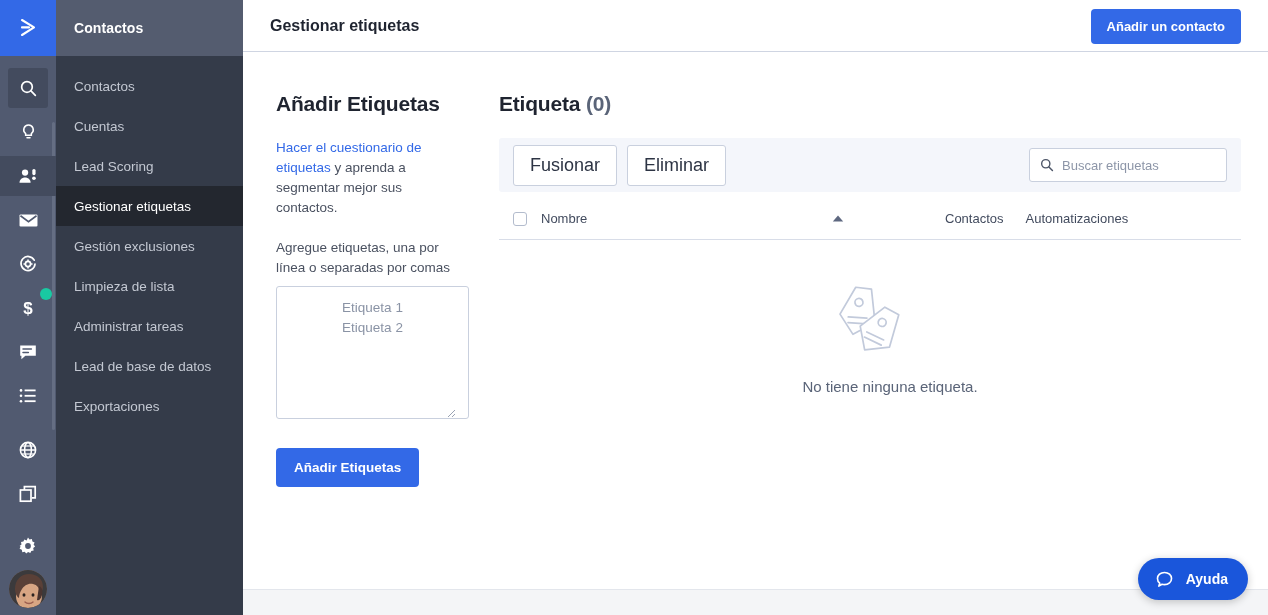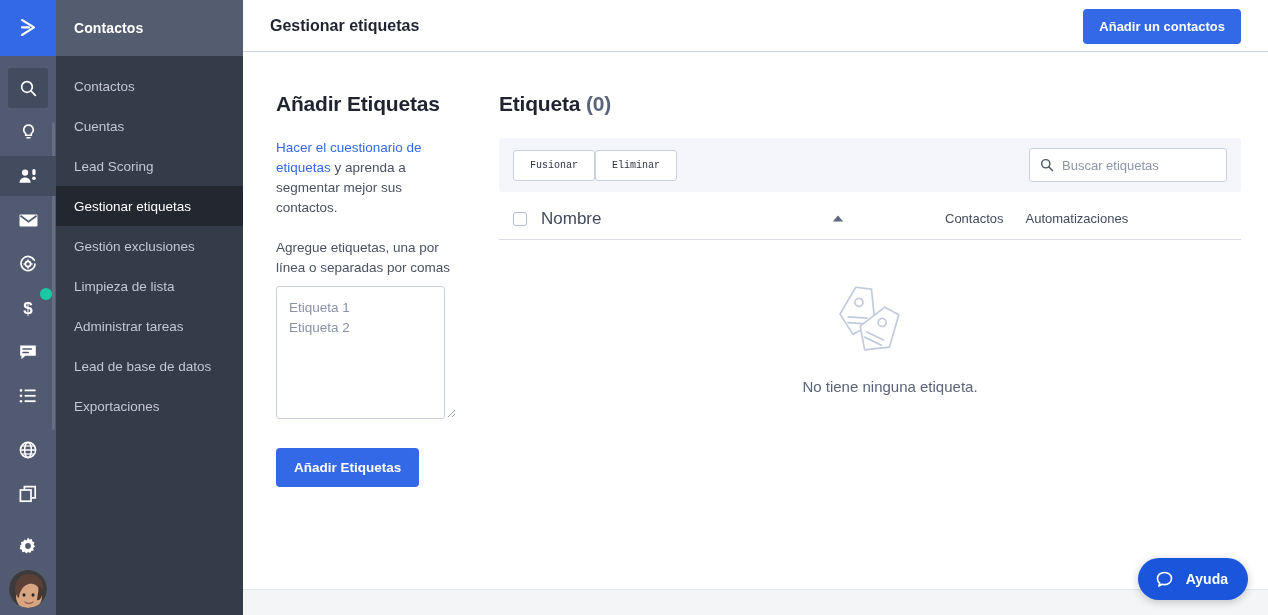--- a/index.html
+++ b/index.html
@@ -113,26 +113,26 @@
     font-size: 13.5px; color: #4a5160; line-height: 20px;
     margin-bottom: 20px;
   }
   .link { color: #3369e7; text-decoration: none; cursor: pointer; }
   .label-area {
     font-size: 13.5px; color: #4a5160; line-height: 20px;
     margin-bottom: 8px;
   }
   .ta-wrap { position: relative; width: 183px; }
   textarea.tags {
-    width: 169px; height: 133px;
+    width: 193px; height: 133px;
     border: 1px solid #c9d0de; border-radius: 3px;
     padding: 11px 12px; resize: none;
     font-family: "Liberation Sans", sans-serif;
     font-size: 13.5px; color: #40485a; line-height: 20px;
-    outline: none; background: #fff;
+    outline: none; background: #fff; text-align: center;
   }
   textarea.tags::placeholder { color: #8a93a5; }
   .resize-grip {
     position: absolute; right: 3px; bottom: 5px;
     width: 10px; height: 10px; pointer-events: none;
   }
   .btn-add {
     margin-top: 25px; background: #3369e7; color: #fff; border: none;
     font-family: "Liberation Sans", sans-serif;
     font-size: 13.5px; font-weight: bold;
@@ -146,23 +146,23 @@
     margin-bottom: 22px; letter-spacing: -.2px;
   }
   .h-tags .count { color: #5a6478; font-weight: bold; }
   .toolbar {
     background: #f4f6fb; border-radius: 3px;
     height: 54px; display: flex; align-items: center;
     padding: 0 14px; position: relative;
   }
   .btn-ghost {
     background: #fff; border: 1px solid #c9d0de; border-radius: 3px;
-    font-family: Liberation Mono, monospace;
-    font-size: 10px; color: #2d3444;
-    padding: 9px 16px; cursor: pointer; margin-right: 0;
+    font-family: Liberation Sans, sans-serif;
+    font-size: 18px; color: #2d3444;
+    padding: 9px 16px; cursor: pointer; margin-right: 10px;
   }
   .search-wrap {
     position: absolute; right: 14px; top: 10px;
     width: 198px; height: 34px;
     background: #fff; border: 1px solid #c9d0de; border-radius: 3px;
     display: flex; align-items: center; padding-left: 10px;
   }
   .search-wrap svg { flex: none; margin-right: 8px; }
   input.search {
     border: none; outline: none; flex: 1;
@@ -176,21 +176,21 @@
     display: flex; align-items: center;
     height: 42px; border-bottom: 1px solid #d8dde8;
     margin-top: 6px; padding: 0 2px;
   }
   .cb {
     width: 14px; height: 14px; border: 1px solid #b3bccd;
     border-radius: 3px; background: #fff; flex: none;
     margin-right: 14px; margin-left: 12px; cursor: pointer;
   }
   .th-name {
-    font-size: 17px; color: #424b5e; width: 290px; flex: none;
+    font-size: 13px; color: #424b5e; width: 290px; flex: none;
   }
   .sort-tri { width: 14px; flex: none; margin-right: 100px; }
   .th-c { font-size: 13px; color: #424b5e; flex: none; }
   .th-contactos { margin-right: 22px; }
 
   .empty {
     display: flex; flex-direction: column; align-items: center;
     justify-content: center; padding-top: 44px;
   }
   .empty-text {
@@ -364,21 +364,21 @@
       <div class="nav-item">Administrar tareas</div>
       <div class="nav-item">Lead de base de datos</div>
       <div class="nav-item">Exportaciones</div>
     </div>
   </div>
 
   <div class="main">
 
     <div class="topbar">
       <span class="topbar-title">Gestionar etiquetas</span>
-      <button class="btn-primary">Añadir un contactos</button>
+      <button class="btn-primary">Añadir un contacto</button>
     </div>
 
     <div class="content">
 
       <div class="col-left">
         <div class="h-add">Añadir Etiquetas</div>
 
         <div class="p-intro">
           <a class="link" href="#">Hacer el cuestionario de etiquetas</a><span> y aprenda a segmentar mejor sus contactos.</span>
         </div>

